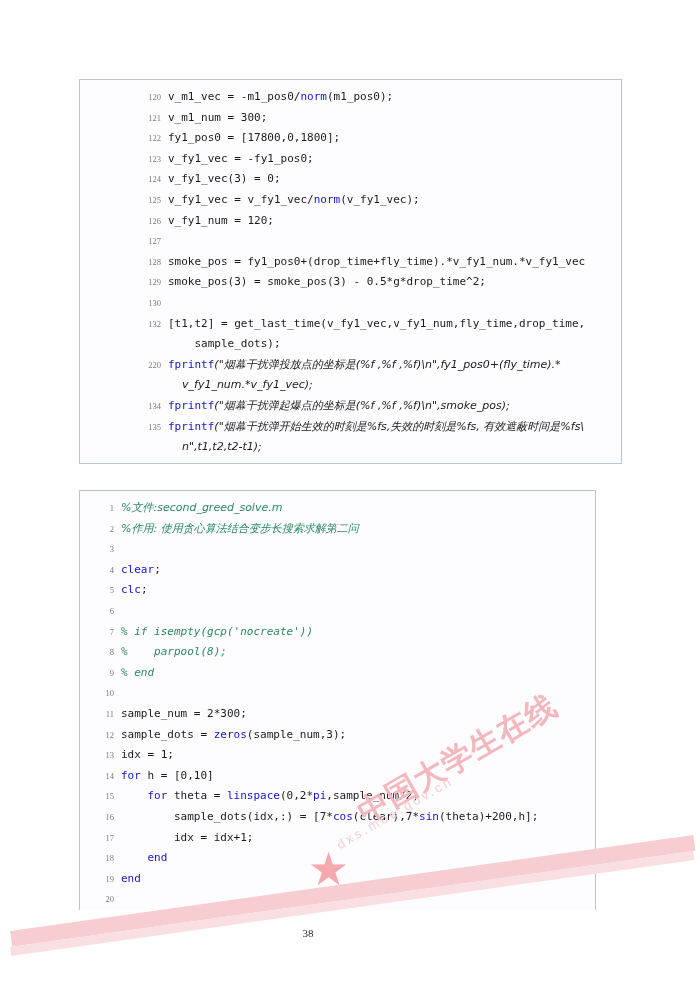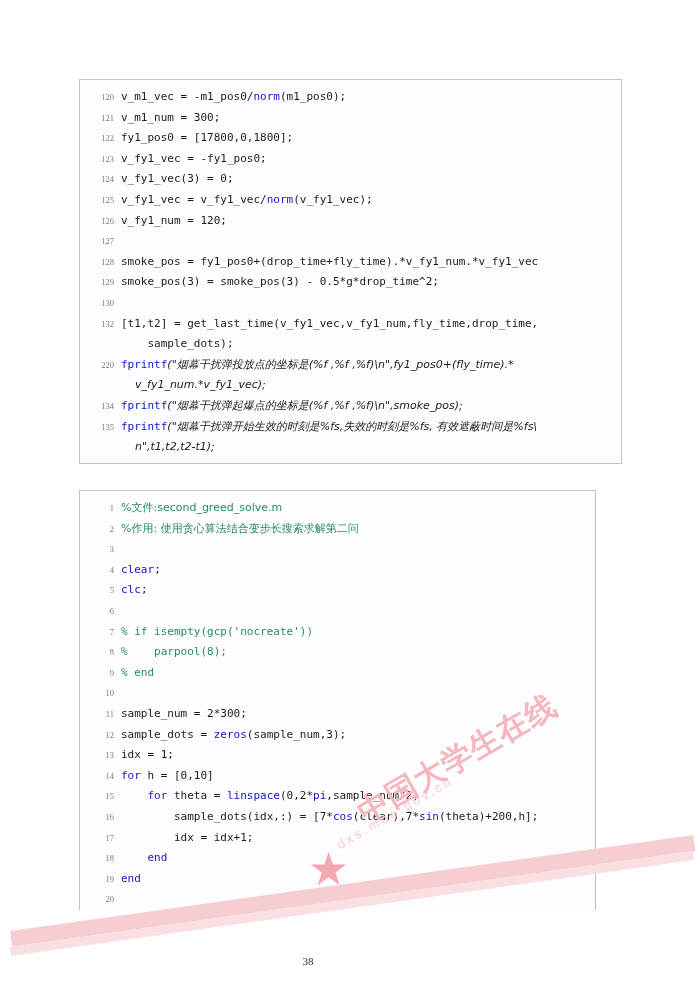--- a/index.html
+++ b/index.html
@@ -91,20 +91,21 @@
     border: 1px solid #b9c4dc;
     background: #fdfdff;
     box-sizing: border-box;
     overflow: hidden;
   }
   #block1 {
     left: 79px;
     top: 79px;
     width: 543px;
     height: 385px;
+    padding-left: 47px;
   }
   #block2 {
     left: 79px;
     top: 490px;
     width: 517px;
     height: 420px;
     border-bottom: none;
   }
   .code-lines {
     padding: 7px 0 0 0;
@@ -131,35 +132,34 @@
     flex: 1 1 auto;
     font-family: "DejaVu Sans Mono", monospace;
     font-size: 11px;
     line-height: 20.6px;
     color: #1a1a1a;
     white-space: pre-wrap;
     padding-right: 6px;
   }
   .kw { color: #1414c8; }
   .fn { color: #1414c8; }
-  .cm { color: #2a8a5f; }
+  .cm { color: #2a8a5f; font-style: italic; }
   .it { font-style: italic; }
   .cn { color: #1a1a1a; }
   .cjk { font-family: "DejaVu Sans", sans-serif; }
 
   .page-number {
     position: absolute;
     left: 0;
     top: 927px;
     width: 616px;
     text-align: center;
     font-family: "Liberation Serif", serif;
     font-size: 11px;
     color: #2a2a2a;
-    margin-top: 28px;
   }
 </style>
 </head>
 <body>
 
 <div class="page">
 
   <div class="code-block" id="block1">
     <ul class="code-lines">
         <li class="code-line">

